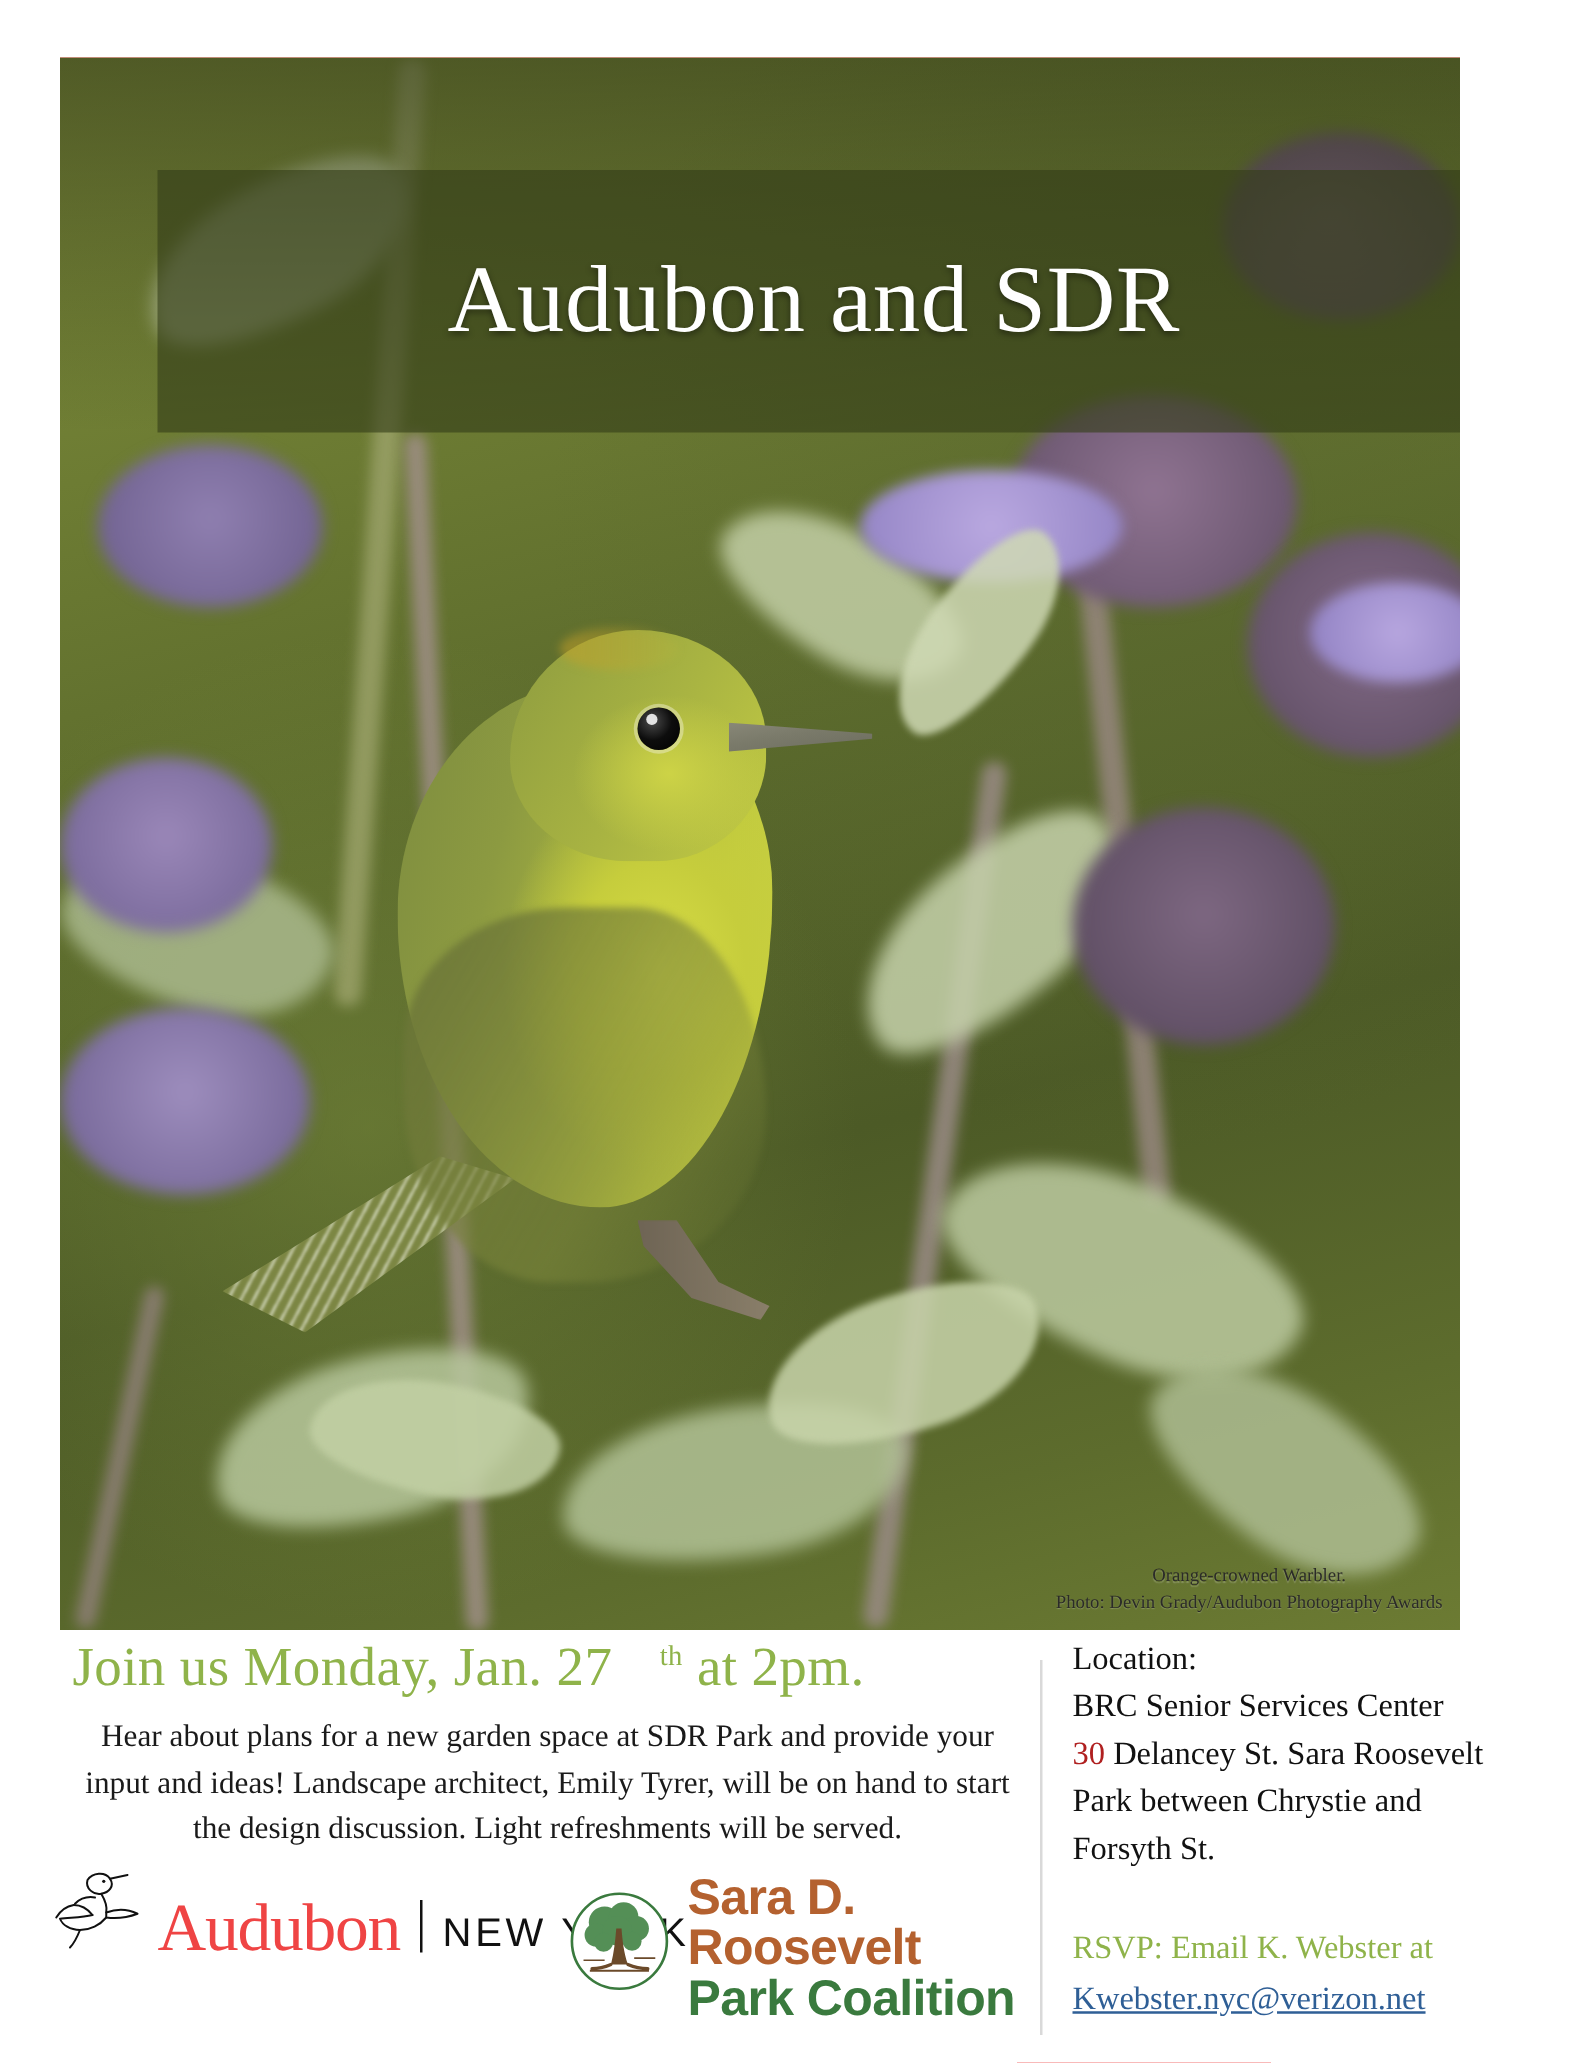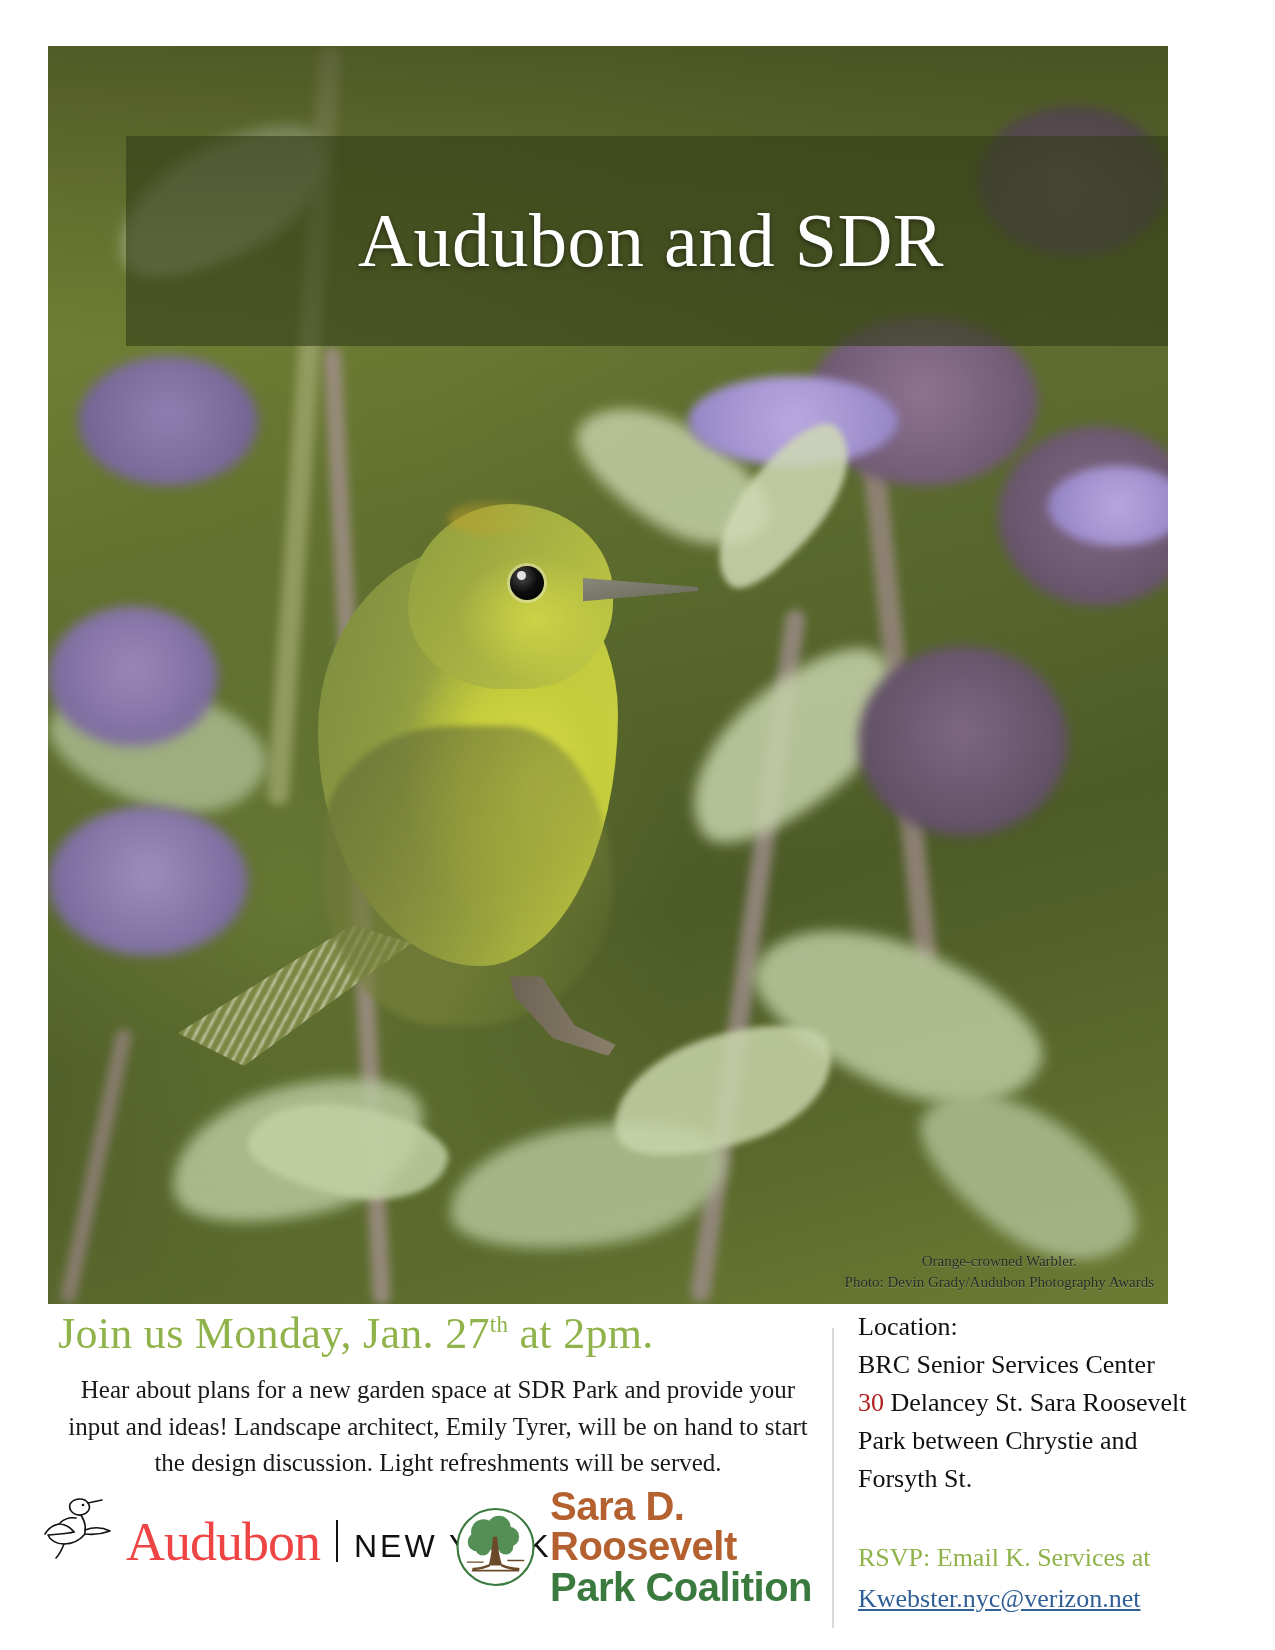--- a/index.html
+++ b/index.html
@@ -110,21 +110,21 @@
 
   
   .lower{position:absolute;left:0;top:1310px;width:1275px;height:340px;}
 
   .left-col{position:absolute;left:58px;top:0;width:760px;}
   .headline{
     margin:0;color:#8fb34a;
     font-family:"Liberation Serif", serif;
     font-size:44px;font-weight:400;line-height:1.1;letter-spacing:.3px;
   }
-  .headline sup{font-size:.52em;vertical-align:super;}
+  .headline sup{font-size:.52em;vertical-align:super;margin-left:38px;}
   .body-copy{
     margin:14px 0 0 0;color:#1a1a1a;
     font-family:"Liberation Serif", serif;
     font-size:25px;line-height:1.45;text-align:center;
   }
 
   
   .logos{position:absolute;left:40px;top:170px;width:790px;height:120px;}
 
   .audubon-logo{position:absolute;left:0;top:14px;display:flex;align-items:flex-end;gap:0;}
@@ -138,21 +138,21 @@
     margin:0 16px 6px 16px;vertical-align:bottom;
   }
   .audubon-ny{
     font-family:"Liberation Sans", sans-serif;
     font-size:32px;color:#111;letter-spacing:3px;line-height:1;
     padding-bottom:6px;
   }
 
   .sdr-logo{position:absolute;left:415px;top:6px;display:flex;align-items:center;gap:14px;}
   .sdr-mark{width:96px;height:96px;display:block;}
-  .sdr-words{line-height:1;}
+  .sdr-words{line-height:1;margin-top:12px;}
   .sdr-line1{
     font-family:"Liberation Sans", sans-serif;font-weight:700;
     font-size:40px;color:#b4612f;letter-spacing:-.5px;display:block;
   }
   .sdr-line2{
     font-family:"Liberation Sans", sans-serif;font-weight:700;
     font-size:40px;color:#3a7a3e;letter-spacing:-.5px;display:block;margin-top:1px;
   }
 
   
@@ -298,19 +298,19 @@
     <div class="right-col">
       <p class="loc-block">
         <span>Location:</span><br>
         <span>BRC Senior Services Center</span><br>
         <span class="num-red">30</span><span> Delancey St. Sara Roosevelt</span><br>
         <span>Park between Chrystie and</span><br>
         <span>Forsyth St.</span>
       </p>
 
       <p class="rsvp-block">
-        <span>RSVP: Email K. Services at</span>
+        <span>RSVP: Email K. Webster at</span>
         <a class="rsvp-email" href="#">Kwebster.nyc@verizon.net</a>
       </p>
     </div>
 
   </div>
 </div>
 
 </body></html>

